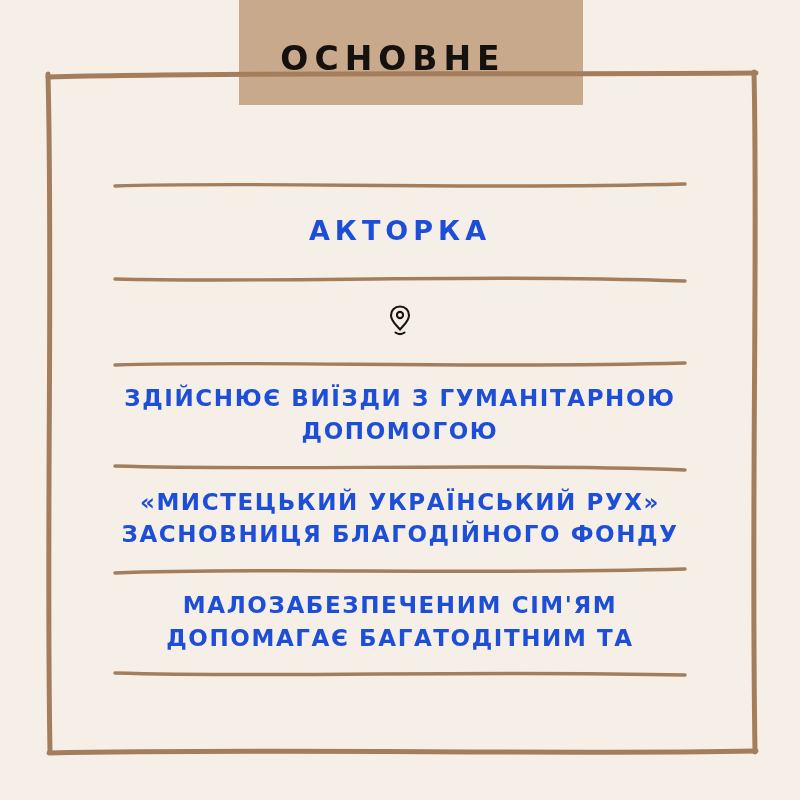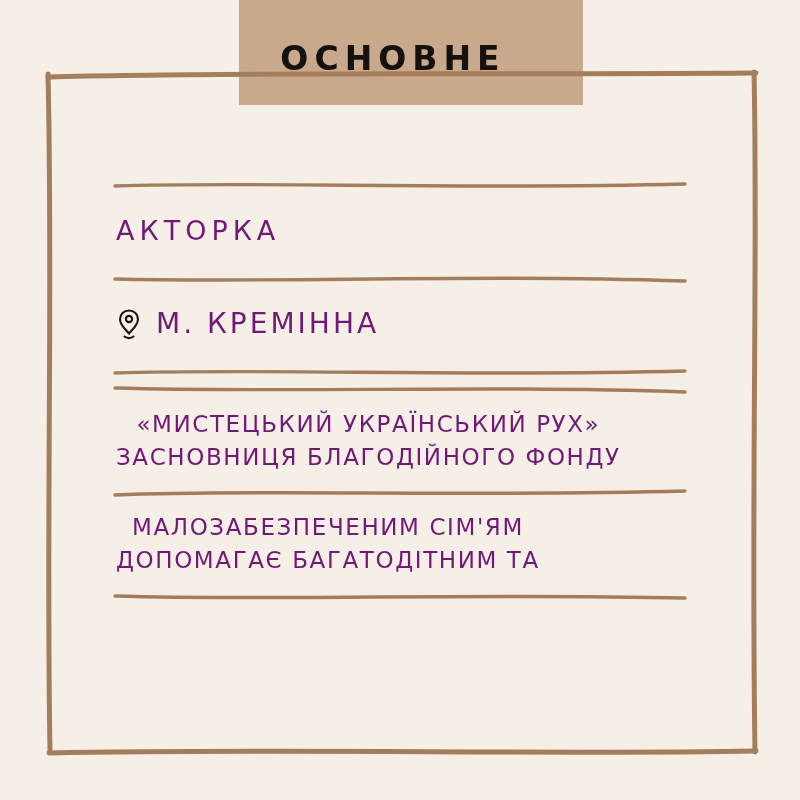--- a/index.html
+++ b/index.html
@@ -78,24 +78,24 @@
   .rule svg {
     display: block;
     width: 100%;
     height: 18px;
     overflow: visible;
   }
 
   .row {
     display: flex;
     align-items: center;
-    justify-content: flex-start;
+    justify-content: center;
     text-align: center;
-    color: #701a75;
-    font-weight: 400;
+    color: #1d4ed8;
+    font-weight: 700;
     text-transform: uppercase;
     letter-spacing: 2.2px;
     line-height: 1.42;
     padding: 6px 4px;
     box-sizing: border-box;
   }
   .row .txt { display: block; }
 
   .row-role { font-size: 27px; letter-spacing: 5px; padding: 18px 4px 20px; }
   .row-place { font-size: 28px; letter-spacing: 3px; padding: 16px 4px 18px; }
@@ -150,30 +150,32 @@
 
   <div class="row row-place">
     <span class="place-inner">
       <span class="pin-icon">
         <svg viewBox="0 0 26 32" aria-hidden="true">
           <path d="M13 2.5 C 7.8 2.5 4 6.4 4 11.2 C 4 17.1 10.3 22.2 13 25.6 C 15.7 22.2 22 17.1 22 11.2 C 22 6.4 18.2 2.5 13 2.5 Z" fill="none" stroke="#1a1512" stroke-width="2.1" stroke-linejoin="round"></path>
           <circle cx="13" cy="11" r="3.1" fill="none" stroke="#1a1512" stroke-width="2.1"></circle>
           <path d="M8.5 28.5 C 11 30.6, 15 30.6, 17.5 28.5" fill="none" stroke="#1a1512" stroke-width="2.1" stroke-linecap="round"></path>
         </svg>
       </span>
-      <span class="txt">М. КРЕМІННА</span>
     </span>
   </div>
 
   <div class="rule">
     <svg viewBox="0 0 576 18" preserveAspectRatio="none" aria-hidden="true">
       <path d="M3 11 C 160 6, 340 15, 573 9" fill="none" stroke="#a47e5c" stroke-width="3.4" stroke-linecap="round"></path>
     </svg>
   </div>
 
+  <div class="row row-sm">
+    <span class="txt">ЗДІЙСНЮЄ ВИЇЗДИ З ГУМАНІТАРНОЮ ДОПОМОГОЮ</span>
+  </div>
 
   <div class="rule">
     <svg viewBox="0 0 576 18" preserveAspectRatio="none" aria-hidden="true">
       <path d="M3 8 C 180 13, 370 5, 573 12" fill="none" stroke="#a47e5c" stroke-width="3.4" stroke-linecap="round"></path>
     </svg>
   </div>
 
   <div class="row row-sm">
     <span>
       <span class="txt">«МИСТЕЦЬКИЙ УКРАЇНСЬКИЙ РУХ»</span>

